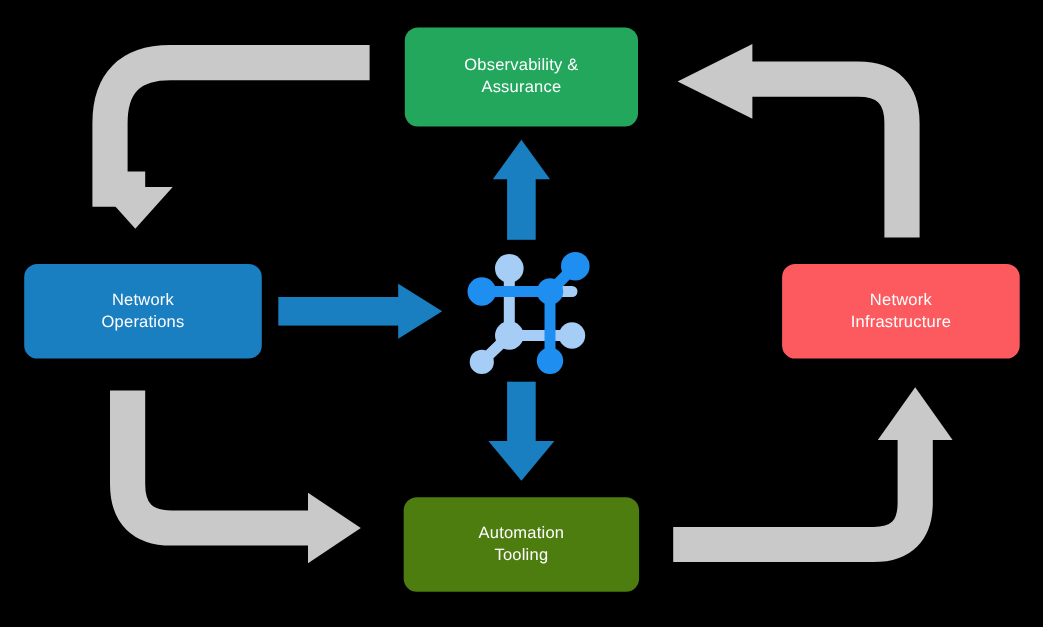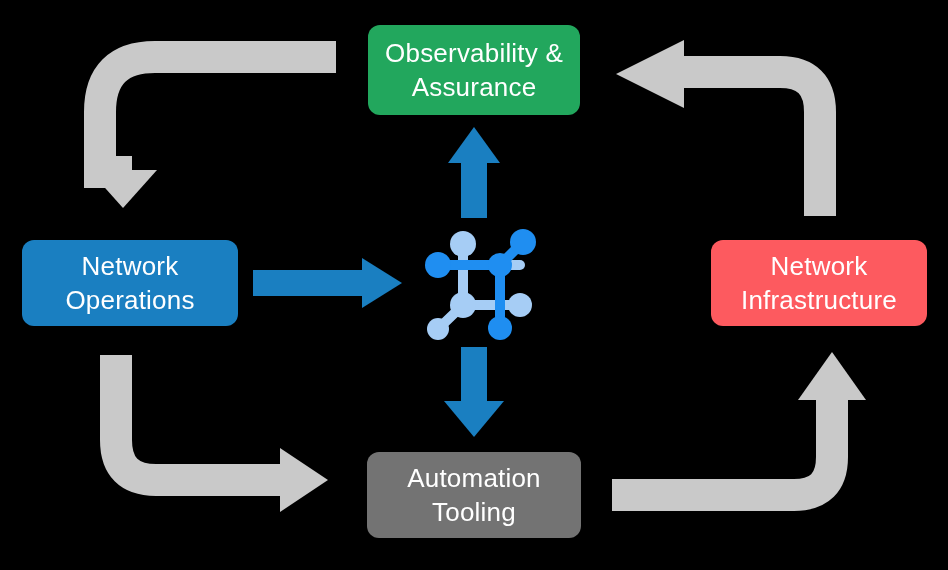--- a/index.html
+++ b/index.html
@@ -27,21 +27,21 @@
     pointer-events: none;
   }
   .node-box {
     position: absolute;
     border-radius: 12px;
     display: flex;
     align-items: center;
     justify-content: center;
     text-align: center;
     color: #ffffff;
-    font-size: 26px;
+    font-size: 15px;
     line-height: 1.32;
     font-weight: 400;
     letter-spacing: 0.2px;
     box-sizing: border-box;
     padding: 6px 10px;
   }
   .node-label {
     display: block;
     white-space: pre-line;
   }
@@ -159,18 +159,18 @@
   <div class="node-box" id="box-network-operations" style="background:#1a7fc1">
     <span class="node-label">Network
 Operations</span>
   </div>
 
   <div class="node-box" id="box-network-infrastructure" style="background:#fd5a5f">
     <span class="node-label">Network
 Infrastructure</span>
   </div>
 
-  <div class="node-box" id="box-automation-tooling" style="background:#737373">
+  <div class="node-box" id="box-automation-tooling" style="background:#4d7c0f">
     <span class="node-label">Automation
 Tooling</span>
   </div>
 
 </div>
 
 </body></html>

